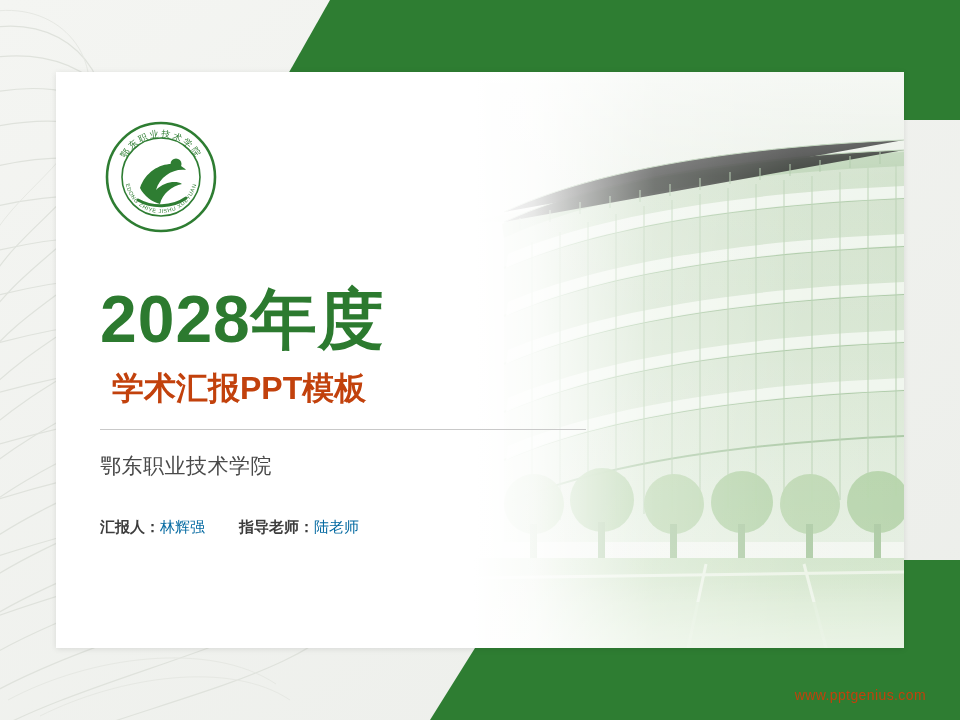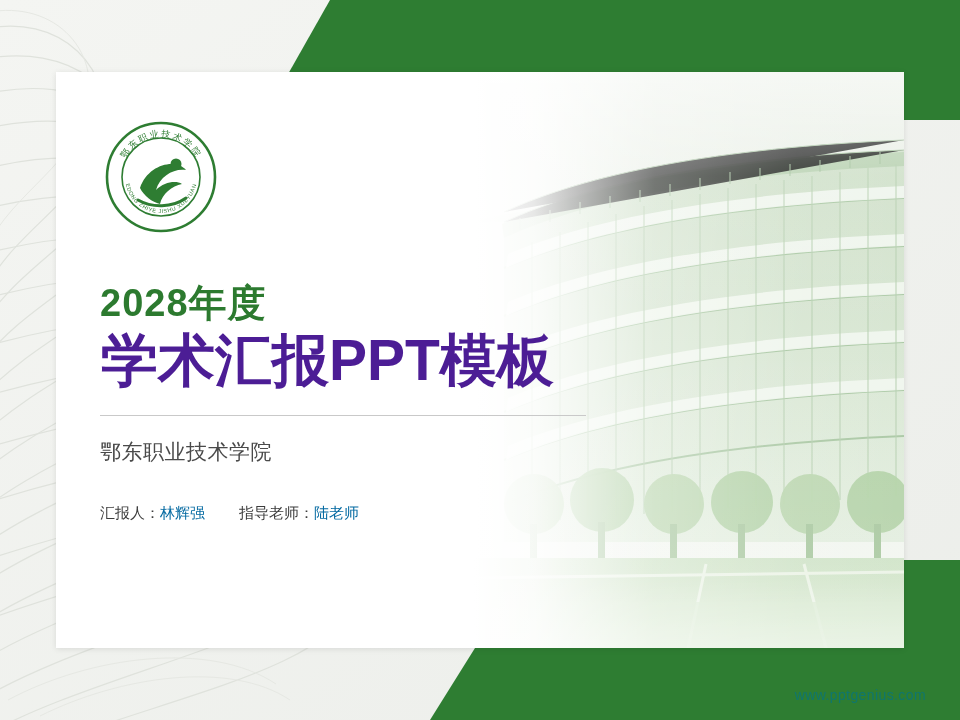--- a/index.html
+++ b/index.html
@@ -103,35 +103,35 @@
   .logo svg { display: block; }
 
   
   .text-block {
     position: absolute;
     left: 44px;
     top: 210px;
     width: 520px;
   }
   .title-year {
-    font-size: 38px;
+    font-size: 66px;
     font-weight: bold;
     color: #2c7a2f;
     letter-spacing: 1px;
     line-height: 1.15;
     margin: 0 0 2px 0;
     white-space: nowrap;
   }
   .title-main {
-    font-size: 57px;
+    font-size: 32px;
     font-weight: bold;
-    color: #4c1d95;
+    color: #c2410c;
     letter-spacing: 0px;
     line-height: 1.15;
-    margin: 1px;
+    margin: 12px;
     white-space: nowrap;
   }
   .divider {
     margin-top: 22px;
     width: 486px;
     height: 1px;
     background: #c9c9c9;
   }
   .school {
     margin-top: 22px;
@@ -140,36 +140,36 @@
     letter-spacing: 0.5px;
   }
   .meta-row {
     margin-top: 38px;
     font-size: 15px;
     color: #4a4a4a;
     display: flex;
     align-items: center;
   }
   .meta-label {
-    font-weight: normal;
+    font-weight: bold;
     color: #3c3c3c;
   }
   .meta-value {
     font-weight: normal;
     color: #0369a1;
   }
   .meta-gap { display: inline-block; width: 34px; }
 
   
   .footer-url {
     position: absolute;
     right: 34px;
     bottom: 17px;
     font-size: 14px;
-    color: #0f766e;
+    color: #c2410c;
     letter-spacing: 0.4px;
   }
 </style>
 </head>
 <body>
 
 <div class="slide">
 
   <div class="bg-texture">
     <svg viewBox="0 0 960 720" preserveAspectRatio="none" xmlns="http://www.w3.org/2000/svg">

